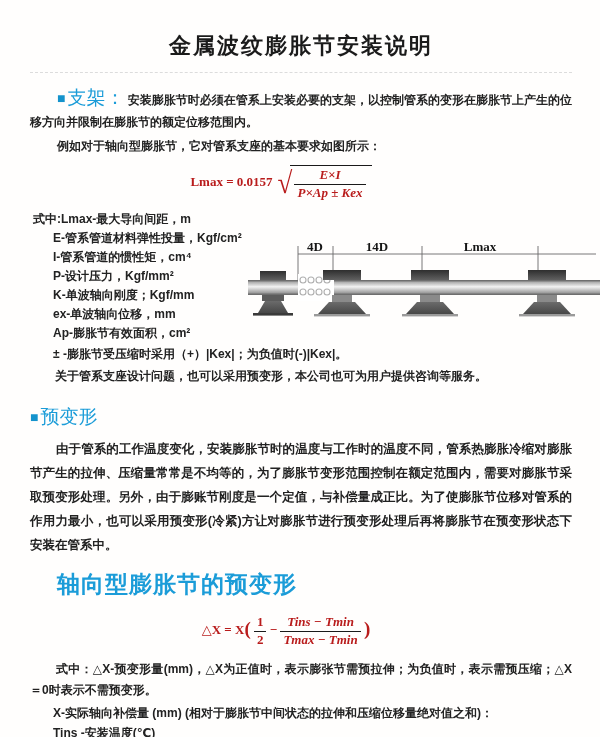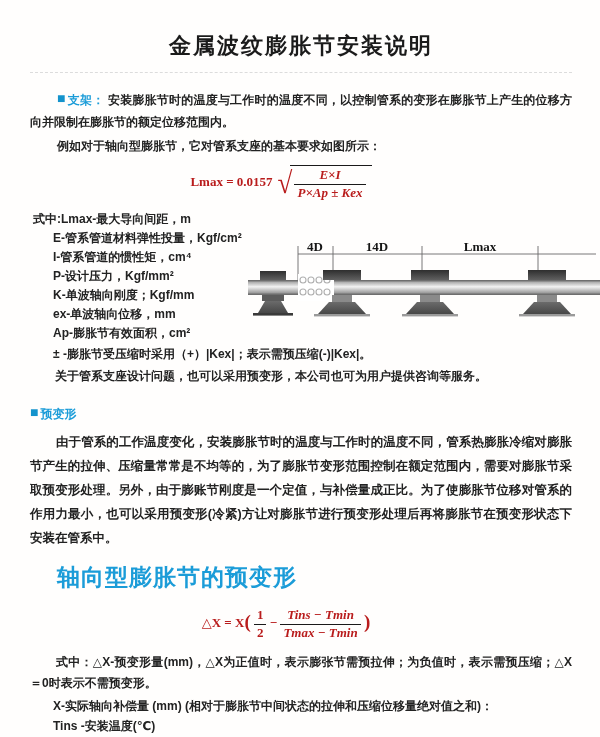--- a/index.html
+++ b/index.html
@@ -9,21 +9,21 @@
     color:#2a2a2a;font-size:12px;
   }
   .page{padding:14px 28px 0 30px;position:relative;}
   .title{
     font-size:22px;font-weight:bold;color:#1b1b1b;text-align:center;
     margin:17px 0 0;padding-bottom:11px;letter-spacing:2px;
     border-bottom:1px dashed #dcdcdc;
   }
   .blue{color:#1b9cd8;}
   .sq{color:#1493cc;font-size:14px;margin-right:2px;vertical-align:1px;}
-  .sec-head-inline{font-size:12px;font-weight:bold;}
+  .sec-head-inline{font-size:19px;font-weight:normal;}
   .p1{margin:14px 0 0;line-height:22px;text-indent:27px;text-align:justify;color:#222;}
   .p1 .body-text{font-weight:600;}
   .p-example{margin:2px 0 0;line-height:22px;text-indent:27px;color:#222;font-weight:600;}
 
   
   .formula{
     text-align:center;font-family:"Liberation Serif","DejaVu Serif",serif;
     font-weight:bold;color:#b91c1c;
   }
   .f1{margin:8px 40px 2px 0;font-size:13px;}
@@ -52,21 +52,21 @@
 </style>
 </head>
 <body>
 
 <div class="page">
 
   <h1 class="title">金属波纹膨胀节安装说明</h1>
 
   <p class="p1">
     <span class="sq">■</span><span class="blue sec-head-inline">支架：</span>
-    <span class="body-text">安装膨胀节时的温度与工作时的温度不同，以控制管系的变形在膨胀节上产生的位移方向并限制在膨胀节的额定位移范围内。</span>
+    <span class="body-text">安装膨胀节时必须在管系上安装必要的支架，以控制管系的变形在膨胀节上产生的位移方向并限制在膨胀节的额定位移范围内。</span>
   </p>
   <p class="p-example">例如对于轴向型膨胀节，它对管系支座的基本要求如图所示：</p>
 
   <div class="formula f1">
     <span>Lmax = 0.0157</span><span class="sqrt-sign">√</span><span class="sqrt-body"><span class="frac"><span class="num">E×I</span><span class="den">P×Ap ± Kex</span></span></span>
   </div>
 
   <div class="defs-wrap">
     <div class="def-line first">式中:Lmax-最大导向间距，m</div>
     <div class="def-line">E-管系管道材料弹性投量，Kgf/cm²</div>
@@ -147,21 +147,21 @@
       </g>
       <g>
         <rect x="280" y="30" width="38" height="10" fill="url(#capGrad)"></rect>
         <rect x="289" y="55" width="20" height="7" fill="#8a8a8a"></rect>
         <polygon points="275,74 323,74 312,62 286,62" fill="url(#baseGrad)"></polygon>
         <rect x="271" y="74" width="56" height="2.4" fill="#9a9a9a"></rect>
       </g>
     </svg>
   </div>
 
-  <div class="pm-line">± -膨胀节受压缩时采用（+）|Kex|；表示需预压缩(-)|Kex|。</div>
+  <div class="pm-line">± -膨胀节受压缩时采用（+）|Kex|；为负值时(-)|Kex|。</div>
   <div class="note-line">关于管系支座设计问题，也可以采用预变形，本公司也可为用户提供咨询等服务。</div>
 
   <div class="sec2">
     <div>
       <span class="sq">■</span><span class="blue sec-head-inline">预变形</span>
     </div>
     <p class="para2">由于管系的工作温度变化，安装膨胀节时的温度与工作时的温度不同，管系热膨胀冷缩对膨胀节产生的拉伸、压缩量常常是不均等的，为了膨胀节变形范围控制在额定范围内，需要对膨胀节采取预变形处理。另外，由于膨账节刚度是一个定值，与补偿量成正比。为了使膨胀节位移对管系的作用力最小，也可以采用预变形(冷紧)方让对膨胀节进行预变形处理后再将膨胀节在预变形状态下安装在管系中。</p>
 
     <div class="blue sub-head">轴向型膨胀节的预变形</div>
 

